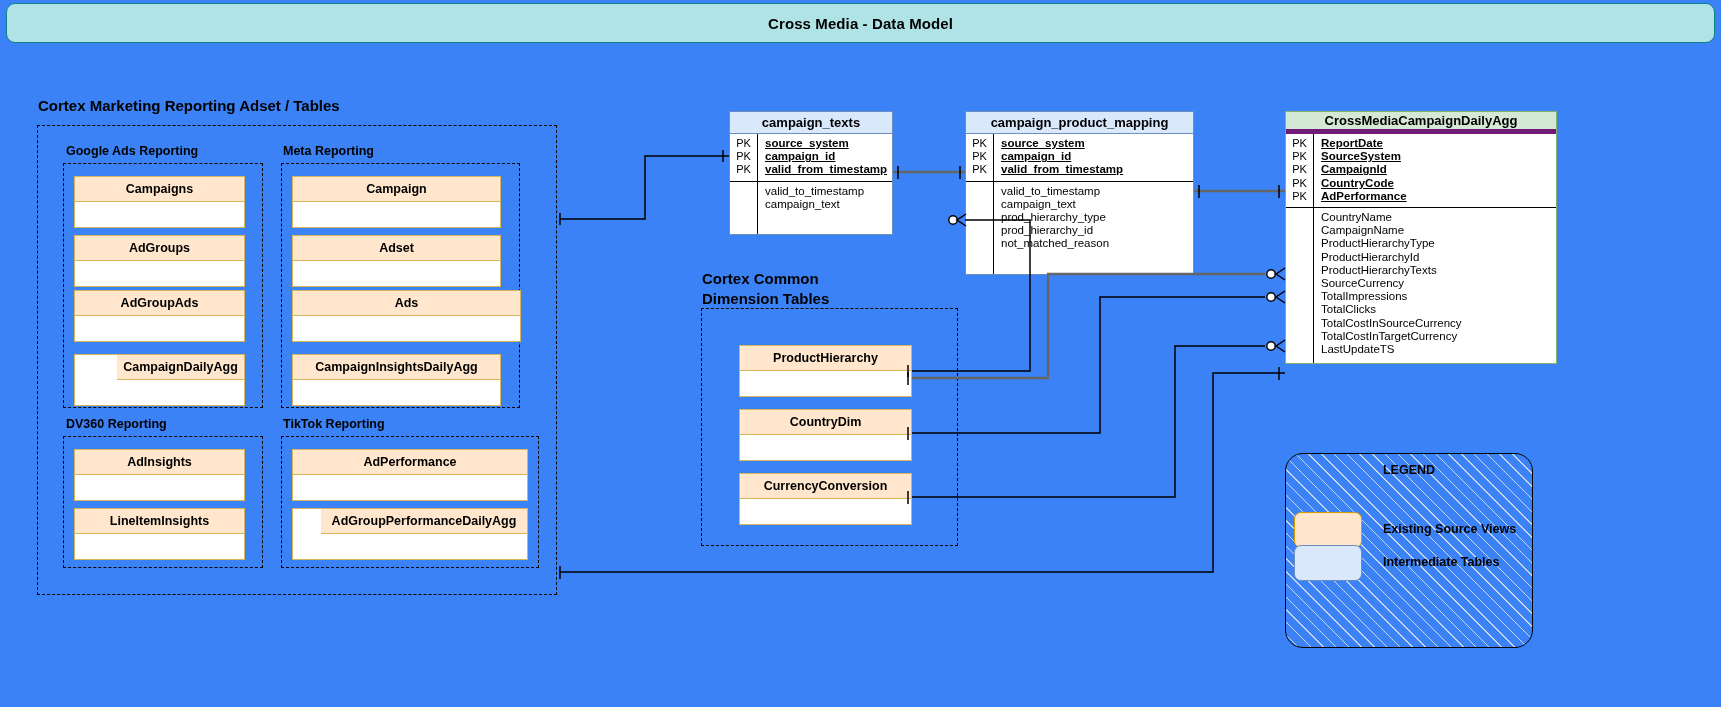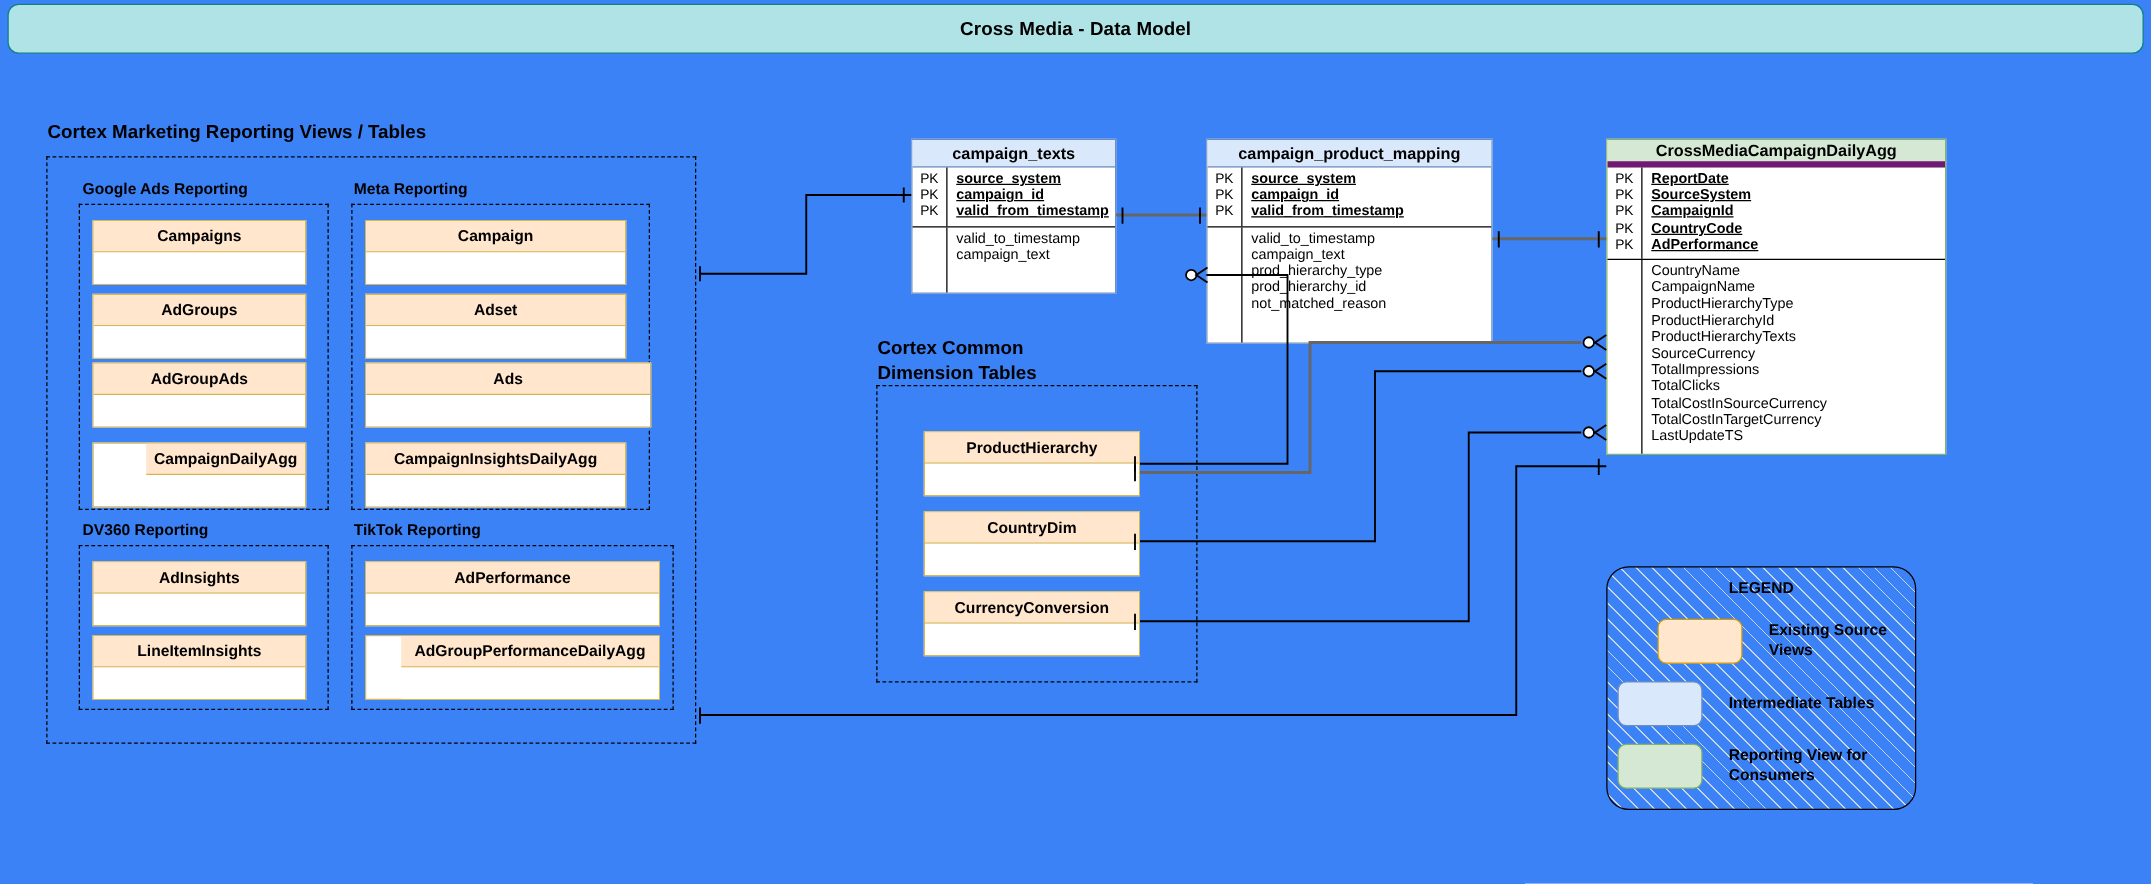--- a/index.html
+++ b/index.html
@@ -218,21 +218,21 @@
 </style>
 </head>
 <body>
 
 <div id="canvas">
 
   <div id="title-bar">
     <span class="title-text">Cross Media - Data Model</span>
   </div>
 
-  <div class="section-heading" style="left:38px; top:96px;">Cortex Marketing Reporting Views / Tables</div>
+  <div class="section-heading" style="left:38px; top:96px;">Cortex Marketing Reporting Adset / Tables</div>
 
   <div class="dashed-box" style="left:37px; top:125px; width:520px; height:470px;"></div>
 
   <div class="group-label" style="left:66px; top:144px;">Google Ads Reporting</div>
   <div class="dashed-box" style="left:63px; top:163px; width:200px; height:245px;"></div>
 
   <div class="entity-simple" style="left:74px; top:176px; width:171px;">
     <div class="hdr">Campaigns</div>
     <div class="body"></div>
   </div>
@@ -454,30 +454,25 @@
     <g fill="none" stroke="#000" stroke-width="1.5">
       <path d="M560,572 L1213,572 L1213,373 L1285,373"></path>
       <path d="M560,566 L560,579"></path>
       <path d="M1279,367 L1279,380"></path>
     </g>
   </svg>
 
   <div id="legend">
     <div class="legend-title">LEGEND</div>
 
-    <div class="legend-row" style="top:41px;margin-left:32px;">
+    <div class="legend-row" style="top:58px;">
       <div class="legend-swatch orange"></div>
       <div class="legend-label">Existing Source Views</div>
     </div>
 
     <div class="legend-row" style="top:91px;">
       <div class="legend-swatch blue"></div>
       <div class="legend-label">Intermediate Tables</div>
     </div>
 
-    <div class="legend-row" style="top:141px;">
-      <div class="legend-swatch green"></div>
-      <div class="legend-label">Reporting View for
-Consumers</div>
-    </div>
   </div>
 
 </div>
 
 </body></html>

